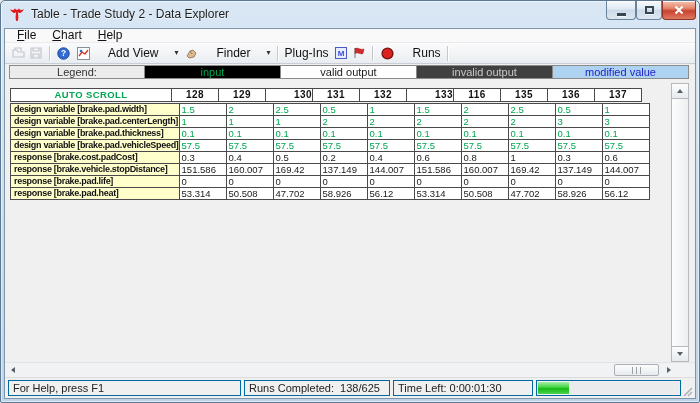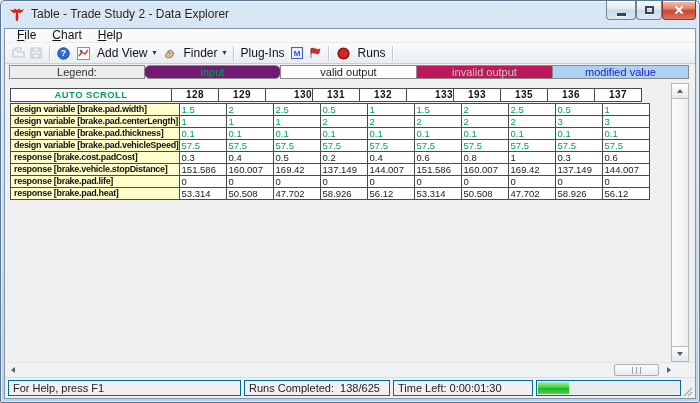--- a/index.html
+++ b/index.html
@@ -31,21 +31,21 @@
 
   .menubar { height:14px; background:#f9f9f9; border-bottom:1px solid #ebebeb;
     display:flex; align-items:center; padding-left:4px; font-size:12px; color:#111; }
   .menu-item { display:inline-block; padding:1px 8px 2px 8px; }
   .menu-item::first-letter { text-decoration:underline; }
 
   .toolbar { height:21px; background:linear-gradient(#fbfbfc,#e9edf1);
     border-bottom:1px solid #c9ced4; display:flex; align-items:center; padding:0 4px; font-size:12px; color:#111; }
   .tb-sep { width:1px; height:15px; background:#c4c9cf; box-shadow:1px 0 0 #fff; margin:0 4px; }
   .tb-ico { width:14px; height:14px; display:inline-flex; align-items:center; justify-content:center; margin:0 2px; }
-  .tb-btn { display:inline-flex; align-items:center; gap:5px; padding:1px 2px; }
+  .tb-btn { display:inline-flex; align-items:center; gap:16px; padding:1px 2px; }
   .caret { font-size:8px; color:#333; line-height:8px; }
 
   
   .legendbar { height:16px; background:#f0f0f0; display:flex; align-items:stretch; padding:1px 0 1px 4px; }
   .legend-cell { width:137px; border:1px solid #8a8a8a; margin-left:-1px; background:#fff;
     font-size:11px; line-height:12px; text-align:center; overflow:hidden; white-space:nowrap; }
   .legend-label { width:136px; margin-left:0; background:#ececec; color:#333; }
 
   
   .content { position:relative; flex:1; background:#f0f0f0; overflow:hidden; }
@@ -186,39 +186,39 @@
               <circle cx="6.5" cy="6.5" r="5.4" fill="#dd2222" stroke="#7d1212" stroke-width="1.4"></circle>
             </svg>
         </span>
         <span>Runs</span>
       </span>
       <span class="tb-sep"></span>
     </div>
 
     <div class="legendbar">
       <div class="legend-cell legend-label">Legend:</div>
-    <div class="legend-cell" style="color: rgb(0, 166, 81); background: #701a75; border-radius: 6px;">input</div>
+    <div class="legend-cell" style="color: rgb(0, 166, 81); background: #000000;">input</div>
         <div class="legend-cell" style="color: rgb(26, 26, 26); background: rgb(255, 255, 255);">valid output</div>
-        <div class="legend-cell" style="color: rgb(200, 200, 200); background: #be185d; text-align: center;">invalid output</div>
+        <div class="legend-cell" style="color: rgb(200, 200, 200); background: #404040; text-align: center;">invalid output</div>
         <div class="legend-cell" style="color: rgb(34, 34, 204); background: rgb(173, 211, 240);">modified value</div>
       </div>
 
     <div class="content">
       <div class="table-wrap">
         <table class="grid head">
             <tbody>
               <tr>
                 <th class="corner">AUTO SCROLL</th>
                 <th class="corner colhead" style="color: rgb(17, 17, 17);">128</th>
                 <th class="corner colhead" style="color: rgb(17, 17, 17);">129</th>
                 <th class="corner colhead" style="color: rgb(17, 17, 17); text-align: right;">130</th>
                 <th class="corner colhead" style="color: rgb(17, 17, 17);">131</th>
                 <th class="corner colhead" style="color: rgb(17, 17, 17);">132</th>
                 <th class="corner colhead" style="color: rgb(17, 17, 17); text-align: right;">133</th>
-                <th class="corner colhead" style="color: rgb(17, 17, 17);">193</th>
+                <th class="corner colhead" style="color: rgb(17, 17, 17);">116</th>
                 <th class="corner colhead" style="color: rgb(17, 17, 17);">135</th>
                 <th class="corner colhead" style="color: rgb(17, 17, 17);">136</th>
                 <th class="corner colhead" style="color: rgb(17, 17, 17); margin-top: 22px;">137</th>
               </tr>
             </tbody>
           </table>
         <table class="grid body">
             <tbody>
               <tr>
                 <th class="rowlabel">design variable [brake.pad.width]</th>

